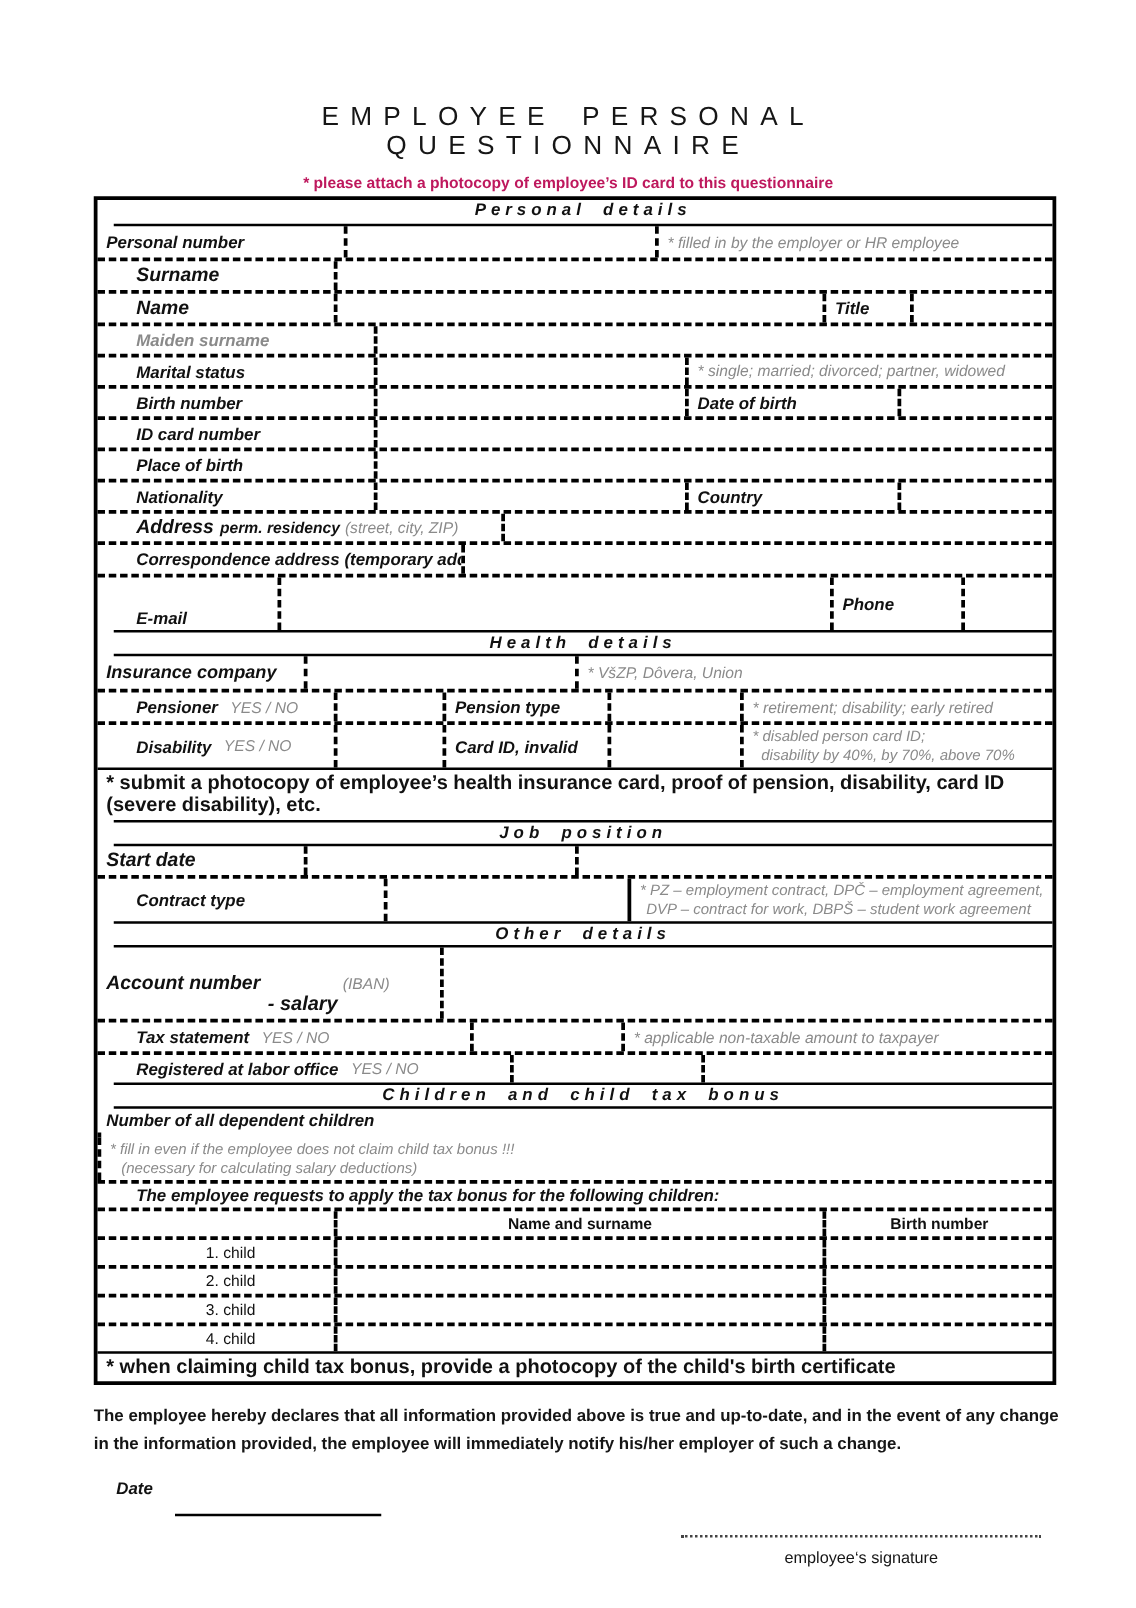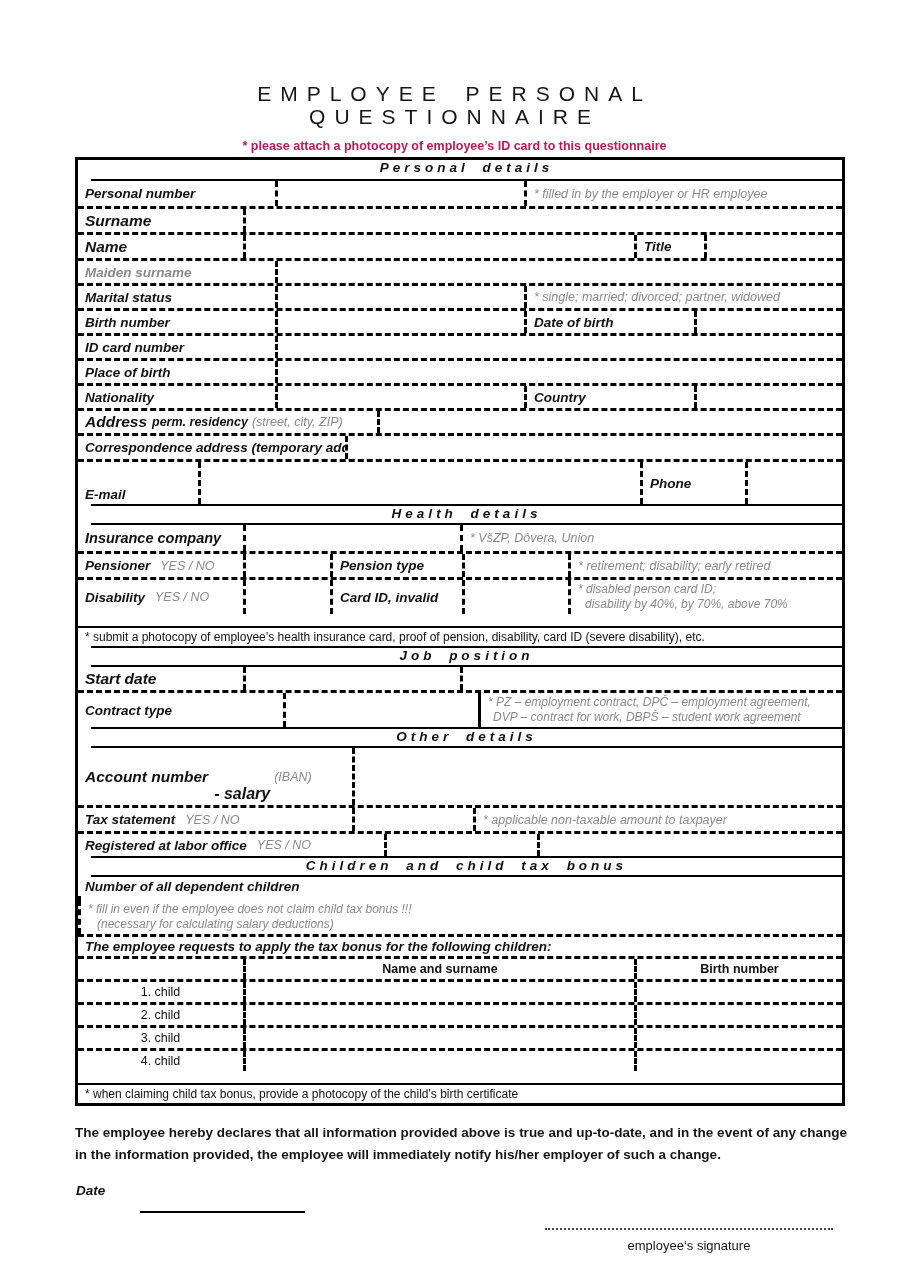--- a/index.html
+++ b/index.html
@@ -1,47 +1,47 @@
 <!DOCTYPE html>
 <html><head>
 <meta charset="utf-8">
 <style>
   html,body{margin:0;padding:0;background:#ffffff;}
   body{width:909px;height:1286px;position:relative;font-family:"Liberation Sans",sans-serif;color:#111;overflow:hidden;}
   .title{position:absolute;left:0;top:82px;width:909px;text-align:center;font-size:21px;font-weight:500;letter-spacing:9px;word-spacing:6px;color:#161616;line-height:1.1;}
   .subtitle{position:absolute;left:0;top:139px;width:909px;text-align:center;font-size:12.5px;font-weight:700;color:#be185d;}
   .tbl{position:absolute;left:75px;top:157px;width:770px;border:3px solid #000;box-sizing:border-box;background:#fff;}
   .row{display:flex;align-items:stretch;box-sizing:border-box;}
-  .rt-d{border-top:3px dashed #000;}
+  .rt-d{border-top:3px dashed #000;padding-left:24px;}
   .rt-s{border-top:2.5px solid #000;}
   .rb-s{border-bottom:2.5px solid #000;}
   .cell{box-sizing:border-box;padding:2px 7px;display:flex;align-items:center;overflow:hidden;white-space:nowrap;}
   .bl-d{border-left:3px dashed #000;}
   .bl-s{border-left:3px solid #000;}
   .grow{flex:1 1 auto;}
   .sh{justify-content:center;font-style:italic;font-weight:600;font-size:13.5px;letter-spacing:4px;word-spacing:6px;min-height:21px;margin-left:13px;}
   .lbl{font-weight:700;font-style:italic;font-size:13.5px;}
   .lbl-lg{font-weight:700;font-style:italic;font-size:15.5px;}
   .gray{color:#8a8a8a;}
   .hint{font-style:italic;color:#8a8a8a;font-size:12.5px;}
   .hint2{font-style:italic;color:#8a8a8a;font-size:12px;line-height:1.25;}
   .yesno{font-style:italic;color:#8a8a8a;font-size:12.5px;margin-left:10px;font-weight:400;}
-  .fn{font-size:12px;font-weight:400;padding:2px 7px;display:flex;align-items:center;margin-top:12px;}
+  .fn{font-size:16px;font-weight:700;padding:2px 7px;display:flex;align-items:center;}
   .h25{min-height:25px;gap:32px;}.h26{min-height:26px;}.h23{min-height:23px;}.h33{min-height:33px;}
   .h31{min-height:31px;gap:40px;}.h34{min-height:34px;flex-direction:column;}.h19{min-height:19px;}.h22{min-height:22px;}
   .w88{width:88px;margin-top:23px;}.w121{width:121px;}.w132{width:132px;}.w138{width:138px;}.w155{width:155px;}
   .w165{width:165px;}.w217{width:217px;}.w249{width:249px;}.w267{width:267px;}.w274{width:274px;}
   .w332{width:391px;}.w70{width:70px;}.w73{width:73px;}.w86{width:86px;}.w87{width:87px;}.w106{width:106px;}
   .ctr{justify-content:center;}
   .childlbl{font-size:12.5px;}
   .tblhead{font-weight:700;font-size:12.5px;}
   .req{font-weight:700;font-style:italic;font-size:13.5px;}
   .stack{display:flex;flex-direction:column;justify-content:center;align-items:flex-start;}
   .decl{position:absolute;left:75px;top:1122px;width:775px;font-size:13.5px;font-weight:700;line-height:1.6;color:#161616;}
-  .date-lbl{position:absolute;left:76px;top:1183px;font-size:13.5px;font-weight:700;font-style:italic;}
+  .date-lbl{position:absolute;left:93px;top:1183px;font-size:13.5px;font-weight:700;font-style:italic;}
   .date-line{position:absolute;left:140px;top:1193px;width:165px;height:18px;border-bottom:2px solid #000;}
   .sig-line{position:absolute;left:545px;top:1210px;width:288px;height:18px;border-bottom:2px dotted #444;}
   .sig-lbl{position:absolute;left:545px;top:1238px;width:288px;text-align:center;font-size:13px;color:#161616;}
   .addr-sub{font-weight:700;font-style:italic;font-size:12.5px;margin-left:5px;}
   .acct-sub{font-weight:700;font-style:italic;font-size:16px;margin-left:6px;margin-top:35px;}
 </style>
 </head>
 <body>
 
 <div class="title">

